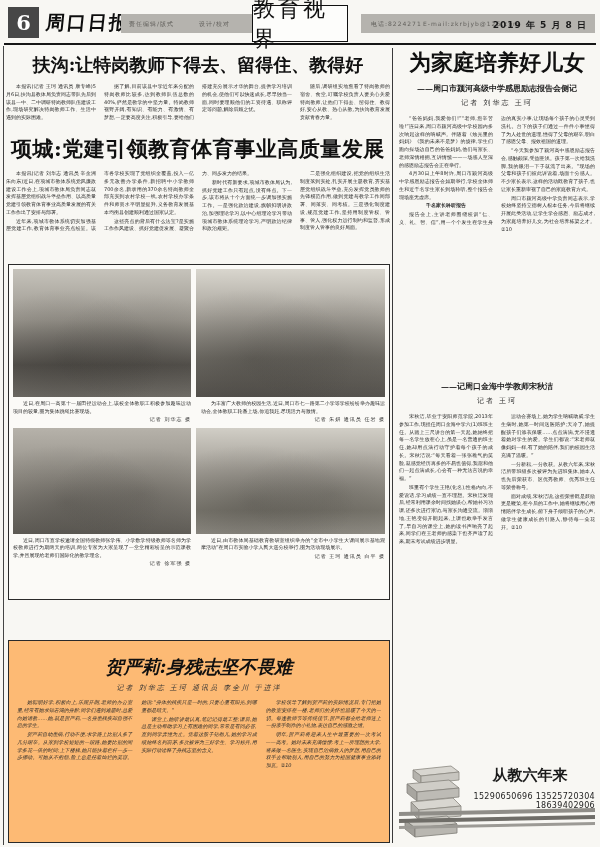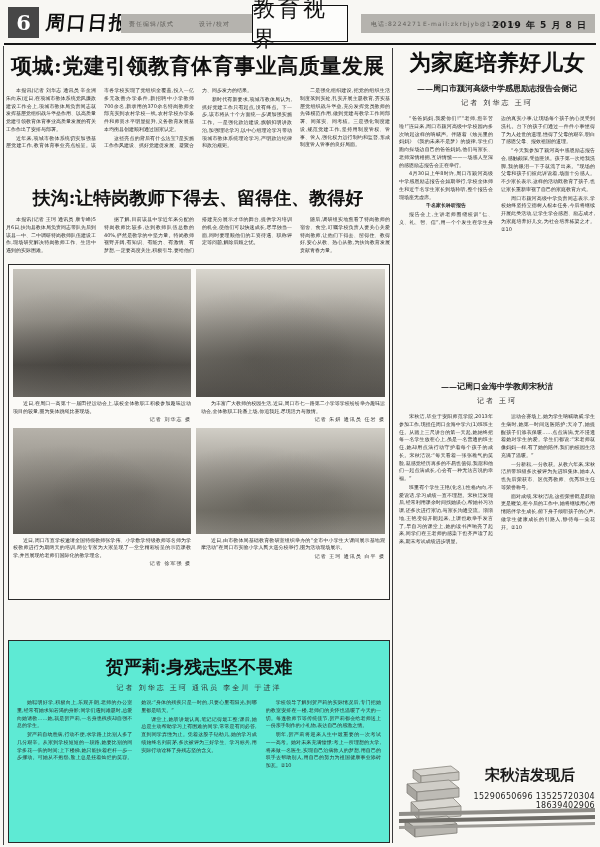--- a/index.html
+++ b/index.html
@@ -62,21 +62,21 @@
   .ph-d { background:linear-gradient(180deg,#d1cec6 0%,#a29e96 40%,#7b786f 78%,#8d8a82 100%); }
   .photo::after { content:""; position:absolute; inset:0;
                   background:radial-gradient(ellipse at 30% 70%, rgba(40,38,35,.25), rgba(0,0,0,0) 55%),
                              radial-gradient(ellipse at 72% 62%, rgba(40,38,35,.2), rgba(0,0,0,0) 50%); }
   .caprow { display:flex; gap:10px; margin:3px 0 4px 0; }
   .cap { font-size:5px; line-height:1.5; color:#2b2b2b; }
   .cap .cap-text { text-align:justify; text-indent:2em; }
   .cap .cap-credit { text-align:right; margin-top:1px; letter-spacing:1px; }
   
   .he-box { position:absolute; left:2px; top:594px; width:382px; height:203px;
-            border:1px solid #2a2a2a; background:#5eead4; padding:6px 8px; }
+            border:1px solid #2a2a2a; background:#fdba74; padding:6px 8px;font-style:italic; }
   
   .hotline { position:absolute; left:0; top:704px; width:196px; height:95px; }
   .books { position:absolute; left:0; top:8px; }
   .hot-title { position:absolute; left:66px; top:16px; width:130px; text-align:center;
                font-size:15px; font-weight:bold; font-family:"DejaVu Serif","Liberation Serif",serif; color:#1a1a1a; }
   .hot-nums { position:absolute; left:20px; top:42px; width:176px; text-align:right;
               font-size:8px; font-weight:normal; color:#222; letter-spacing:.3px; }
   .stripe { position:absolute; height:4px; left:0; right:0; transform:skewY(-1.2deg); }
   .stripe1 { top:60px; background:#8f8d88; }
   .stripe2 { top:67px; background:#6f6d68; }
@@ -105,36 +105,36 @@
     <span class="tiny" style="left:62px">E-mail:zkrbjyb@126.com</span>
     <span class="hdate">2019 年 5 月 8 日</span>
   </div>
 
   <div class="hrule"></div>
   <div class="vsep"></div>
 
   <div class="left-zone">
 
     <div>
+      <div class="hl hl-b">扶沟:让特岗教师下得去、留得住、教得好</div>
+      <div class="body-txt cols4 bodyB">
+        <p>本报讯(记者 王珂 通讯员 康专峰)5月6日,扶沟县教体局负责同志带队先后到该县一中、二中调研特岗教师队伍建设工作,现场研究解决特岗教师工作、生活中遇到的实际困难。</p>
+        <p>据了解,目前该县中学近年来分配的特岗教师比较多,达到教师队伍总数的40%,俨然是教学的中坚力量。特岗教师视野开阔,有知识、有能力、有激情、有梦想,一定要高度关注,积极引导,要给他们搭建充分展示才华的舞台,提供学习培训的机会,使他们可以快速成长,尽早独当一面,同时要理顺他们的工资待遇、职称评定等问题,解除后顾之忧。</p>
+        <p>随后,调研组实地查看了特岗教师的宿舍、食堂,叮嘱学校负责人要关心关爱特岗教师,让他们下得去、留得住、教得好,安心从教、热心从教,为扶沟教育发展贡献青春力量。</p>
+      </div>
+    </div>
+
+    <div>
       <div class="hl hl-main">项城:党建引领教育体育事业高质量发展</div>
       <div class="body-txt cols4 bodyA">
         <p>本报讯(记者 刘华志 通讯员 辛金洲 朱向东)近日,在项城市教体系统党风廉政建设工作会上,项城市教体局负责同志就发挥基层党组织战斗堡垒作用、以高质量党建引领教育体育事业高质量发展的有关工作作出了安排与部署。</p>
         <p>近年来,项城市教体系统切实加强基层党建工作,教育体育事业亮点纷呈。该市各学校实现了党组织全覆盖,投入一亿多元改善办学条件,新招聘中小学教师700余名,新录用的370余名特岗教师全部充实到农村学校一线,农村学校办学条件和师资水平明显提升,义务教育发展基本均衡县创建顺利通过国家认定。</p>
         <p>这些亮点的背后有什么法宝?是实施工作作风建设、抓好党建促发展、凝聚合力、同步发力的结果。</p>
         <p>新时代有新要求,项城市教体局认为,抓好党建工作只有起点,没有终点。下一步,该市将从十个方面统一步调加强实施工作。一是强化政治建设,旗帜鲜明讲政治,加强理论学习,以中心组理论学习带动项城市教体系统理论学习,严明政治纪律和政治规矩。</p>
         <p>二是强化组织建设,把党的组织生活制度落到实处,扎实开展主题教育,夯实基层党组织战斗堡垒,充分发挥党员教师的先锋模范作用,做到党建与教学工作同部署、同落实、同考核。三是强化制度建设,规范党建工作,坚持用制度管权、管事、管人,强化权力运行制约和监督,形成制度管人管事的良好局面。</p>
-      </div>
-    </div>
-
-    <div>
-      <div class="hl hl-b">扶沟:让特岗教师下得去、留得住、教得好</div>
-      <div class="body-txt cols4 bodyB">
-        <p>本报讯(记者 王珂 通讯员 康专峰)5月6日,扶沟县教体局负责同志带队先后到该县一中、二中调研特岗教师队伍建设工作,现场研究解决特岗教师工作、生活中遇到的实际困难。</p>
-        <p>据了解,目前该县中学近年来分配的特岗教师比较多,达到教师队伍总数的40%,俨然是教学的中坚力量。特岗教师视野开阔,有知识、有能力、有激情、有梦想,一定要高度关注,积极引导,要给他们搭建充分展示才华的舞台,提供学习培训的机会,使他们可以快速成长,尽早独当一面,同时要理顺他们的工资待遇、职称评定等问题,解除后顾之忧。</p>
-        <p>随后,调研组实地查看了特岗教师的宿舍、食堂,叮嘱学校负责人要关心关爱特岗教师,让他们下得去、留得住、教得好,安心从教、热心从教,为扶沟教育发展贡献青春力量。</p>
       </div>
     </div>
 
     <div class="photo-box">
       <div class="prow">
         <div class="photo ph-a" style="width:178px;height:128px"></div>
         <div class="photo ph-b" style="flex:1;height:128px"></div>
       </div>
       <div class="caprow">
         <div class="cap" style="width:178px">
@@ -211,20 +211,20 @@
         <polygon points="8,26 50,22 60,30 18,34" fill="#cfcdc7" stroke="#84827b" stroke-width="0.8"></polygon>
         <polygon points="8,26 18,34 18,43 8,35" fill="#a8a6a0" stroke="#84827b" stroke-width="0.8"></polygon>
         <polygon points="18,34 60,30 60,39 18,43" fill="#bdbbb5" stroke="#84827b" stroke-width="0.8"></polygon>
         <polygon points="12,44 54,40 62,48 20,52" fill="#d8d6d0" stroke="#8a8880" stroke-width="0.8"></polygon>
         <polygon points="12,44 20,52 20,62 12,54" fill="#b0aea8" stroke="#8a8880" stroke-width="0.8"></polygon>
         <polygon points="20,52 62,48 62,58 20,62" fill="#c9c7c1" stroke="#8a8880" stroke-width="0.8"></polygon>
         <polygon points="6,62 48,58 58,66 16,70" fill="#cbc9c3" stroke="#7e7c76 " stroke-width="0.8"></polygon>
         <polygon points="6,62 16,70 16,79 6,71" fill="#a2a09a" stroke="#7e7c76" stroke-width="0.8"></polygon>
         <polygon points="16,70 58,66 58,75 16,79" fill="#b9b7b1" stroke="#7e7c76" stroke-width="0.8"></polygon>
       </svg>
-      <div class="hot-title">宋秋洁发现后</div>
+      <div class="hot-title">从教六年来</div>
       <div class="hot-nums">15290650696 13525720304 18639402906</div>
       <div class="stripe stripe1"></div>
       <div class="stripe stripe2"></div>
       <div class="stripe stripe3"></div>
     </div>
   </div>
 </div>
 
 </body></html>

